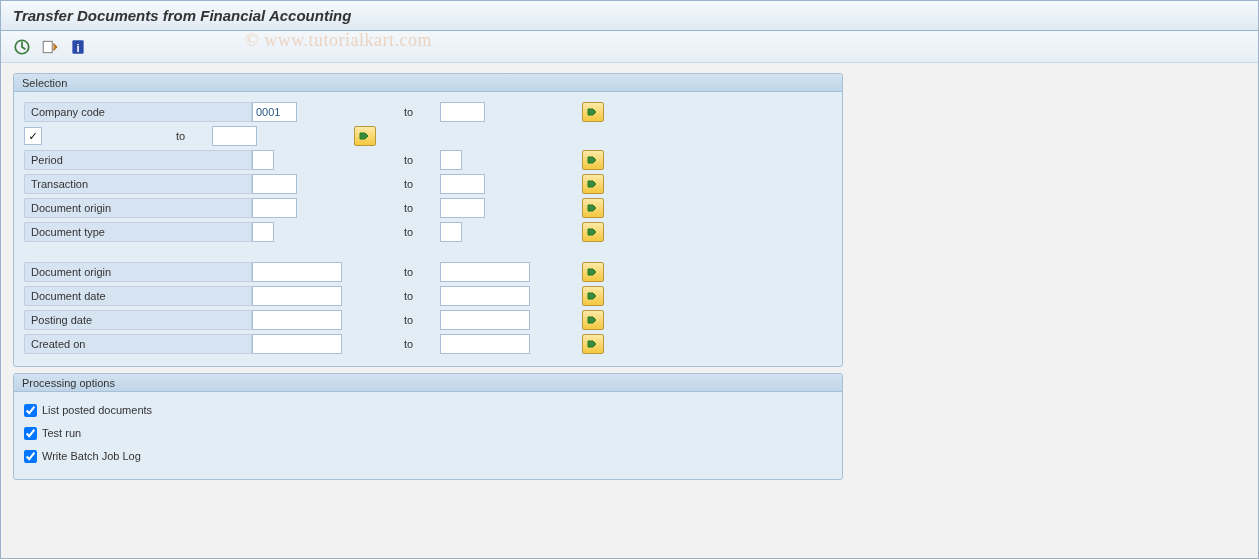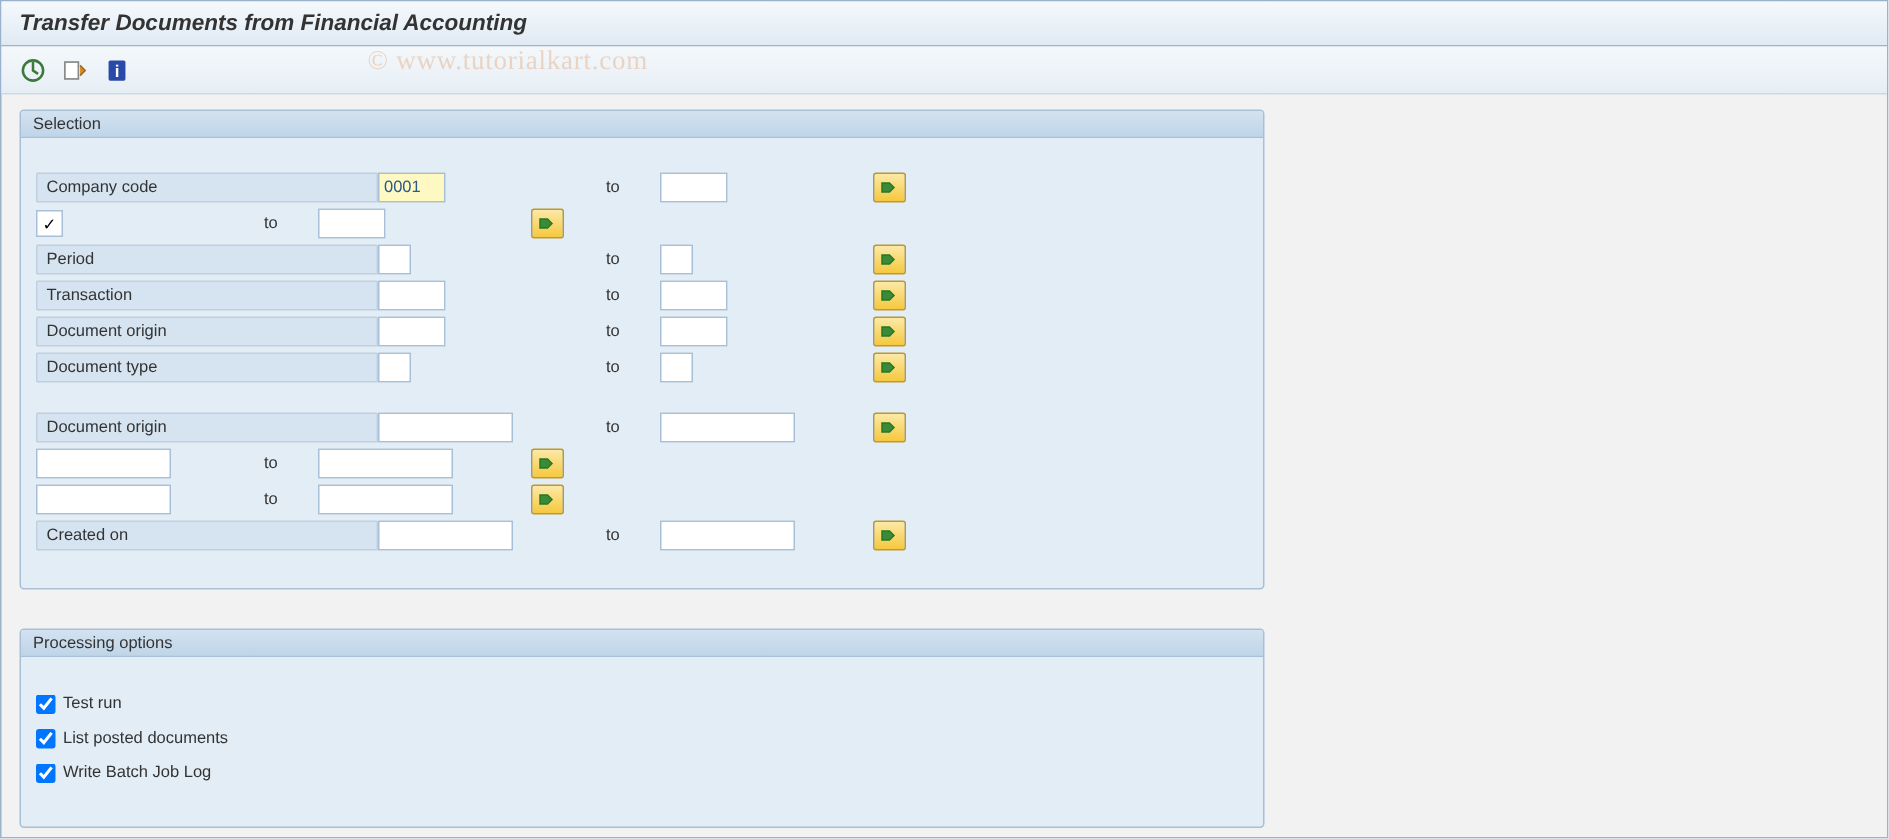--- a/index.html
+++ b/index.html
@@ -43,35 +43,35 @@
       height: 18px;
       cursor: pointer;
     }
     .content {
       padding: 10px 12px;
     }
     .group-box {
       border: 1px solid #A7BFD7;
       border-radius: 3px;
       background: #E3EDF5;
-      margin-bottom: 26px;
+      margin-bottom: 6px;
       overflow: hidden;
       width: 830px;
     }
     .group-header {
       background: linear-gradient(to bottom, #D3E2F0, #BFD5E8);
       padding: 2px 8px;
       font-size: 11px;
       color: #333;
       border-bottom: 1px solid #A7BFD7;
       height: 18px;
       line-height: 14px;
     }
     .group-body {
-      padding: 22px 10px;
+      padding: 9px 10px;
     }
     .form-row {
       display: flex;
       align-items: center;
       margin-bottom: 2px;
       height: 22px;
     }
     .form-row.gap-above {
       margin-top: 18px;
     }
@@ -92,21 +92,21 @@
       align-items: center;
     }
     .field-from input[type="text"] {
       border: 1px solid #A7BFD7;
       background: #fff;
       height: 20px;
       padding: 1px 3px;
       font-size: 11px;
     }
     .field-from input.selected {
-      background: #fef9c3;
+      background: #ffffff;
       color: #2A5A8A;
     }
     .chkbox {
       width: 18px;
       height: 18px;
       border: 1px solid #A7BFD7;
       background: #fff;
       display: inline-flex;
       align-items: center;
       justify-content: center;
@@ -308,35 +308,37 @@
               <input type="text" style="width: 90px;">
             </div>
           <div class="more-btn">
               <svg viewBox="0 0 12 10">
                 <path d="M1 2 h5 l3 3 -3 3 h-5 z" fill="#3A8A3A" stroke="#257A25"></path>
               </svg>
             </div>
         </div>
 
         <div class="form-row">
-          <div class="field-from">
-              <input type="text" style="width: 90px;">
-            </div>
-          <div class="to-label">to</div>
-          <div class="field-to">
-              <input type="text" style="width: 90px;">
-            </div>
-          <div class="more-btn">
-              <svg viewBox="0 0 12 10">
-                <path d="M1 2 h5 l3 3 -3 3 h-5 z" fill="#3A8A3A" stroke="#257A25"></path>
-              </svg>
-            </div>
-        </div>
-
-        <div class="form-row">
+          <div class="label">Document date</div>
+          <div class="field-from">
+              <input type="text" style="width: 90px;">
+            </div>
+          <div class="to-label">to</div>
+          <div class="field-to">
+              <input type="text" style="width: 90px;">
+            </div>
+          <div class="more-btn">
+              <svg viewBox="0 0 12 10">
+                <path d="M1 2 h5 l3 3 -3 3 h-5 z" fill="#3A8A3A" stroke="#257A25"></path>
+              </svg>
+            </div>
+        </div>
+
+        <div class="form-row">
+          <div class="label">Posting date</div>
           <div class="field-from">
               <input type="text" style="width: 90px;">
             </div>
           <div class="to-label">to</div>
           <div class="field-to">
               <input type="text" style="width: 90px;">
             </div>
           <div class="more-btn">
               <svg viewBox="0 0 12 10">
                 <path d="M1 2 h5 l3 3 -3 3 h-5 z" fill="#3A8A3A" stroke="#257A25"></path>
@@ -361,25 +363,25 @@
         </div>
 
       </div>
     </div>
 
     <div class="group-box">
       <div class="group-header">Processing options</div>
       <div class="group-body">
         <div class="opt-row">
             <input type="checkbox" checked="" style="">
-            <span>Test run</span>
+            <span>List posted documents</span>
           </div>
         <div class="opt-row">
             <input type="checkbox" checked="" style="">
-            <span>List posted documents</span>
+            <span>Test run</span>
           </div>
         <div class="opt-row">
             <input type="checkbox" checked="" style="">
             <span>Write Batch Job Log</span>
           </div>
       </div>
     </div>
   </div>
 </div>
 

